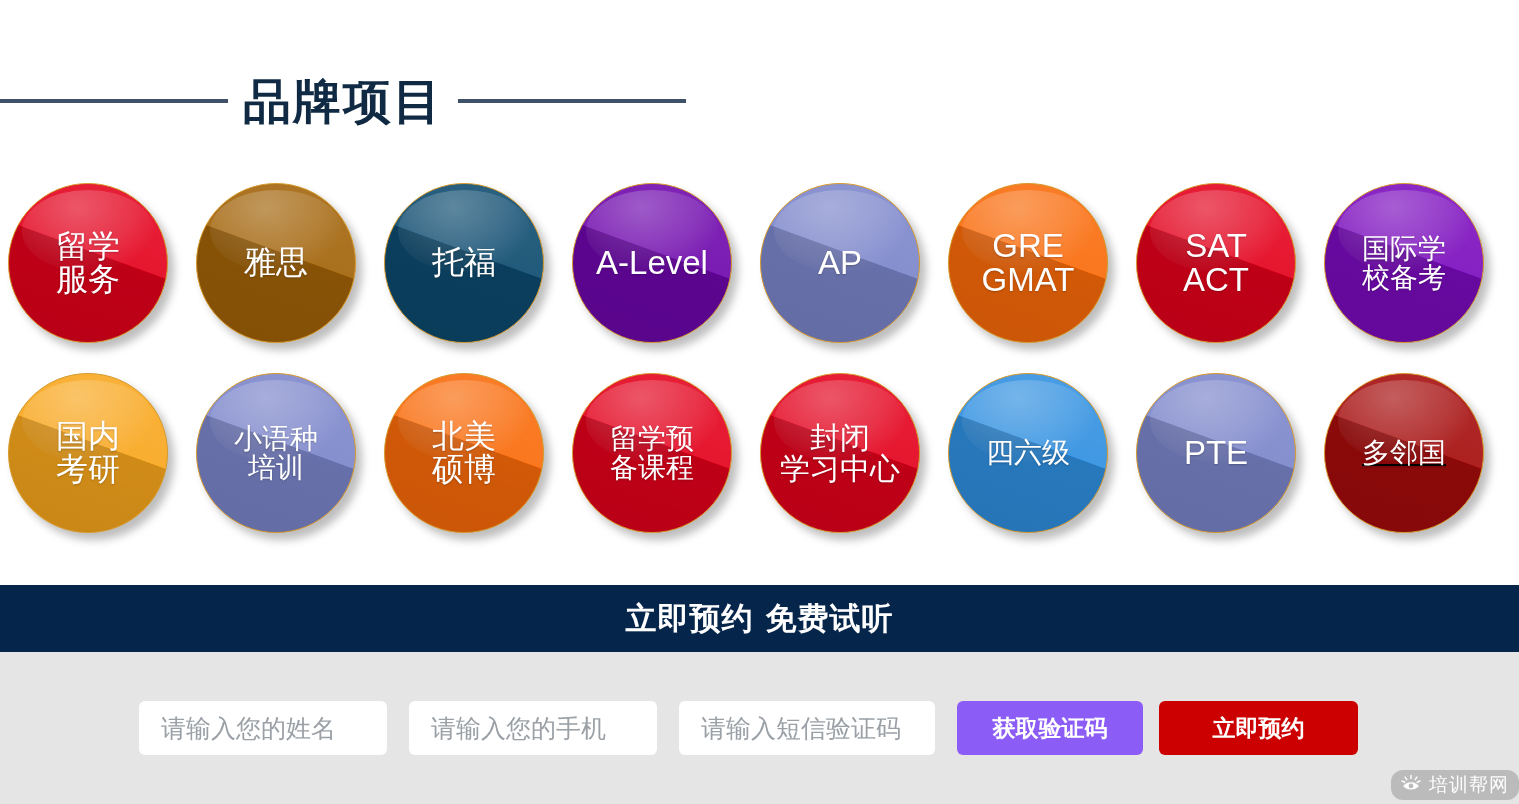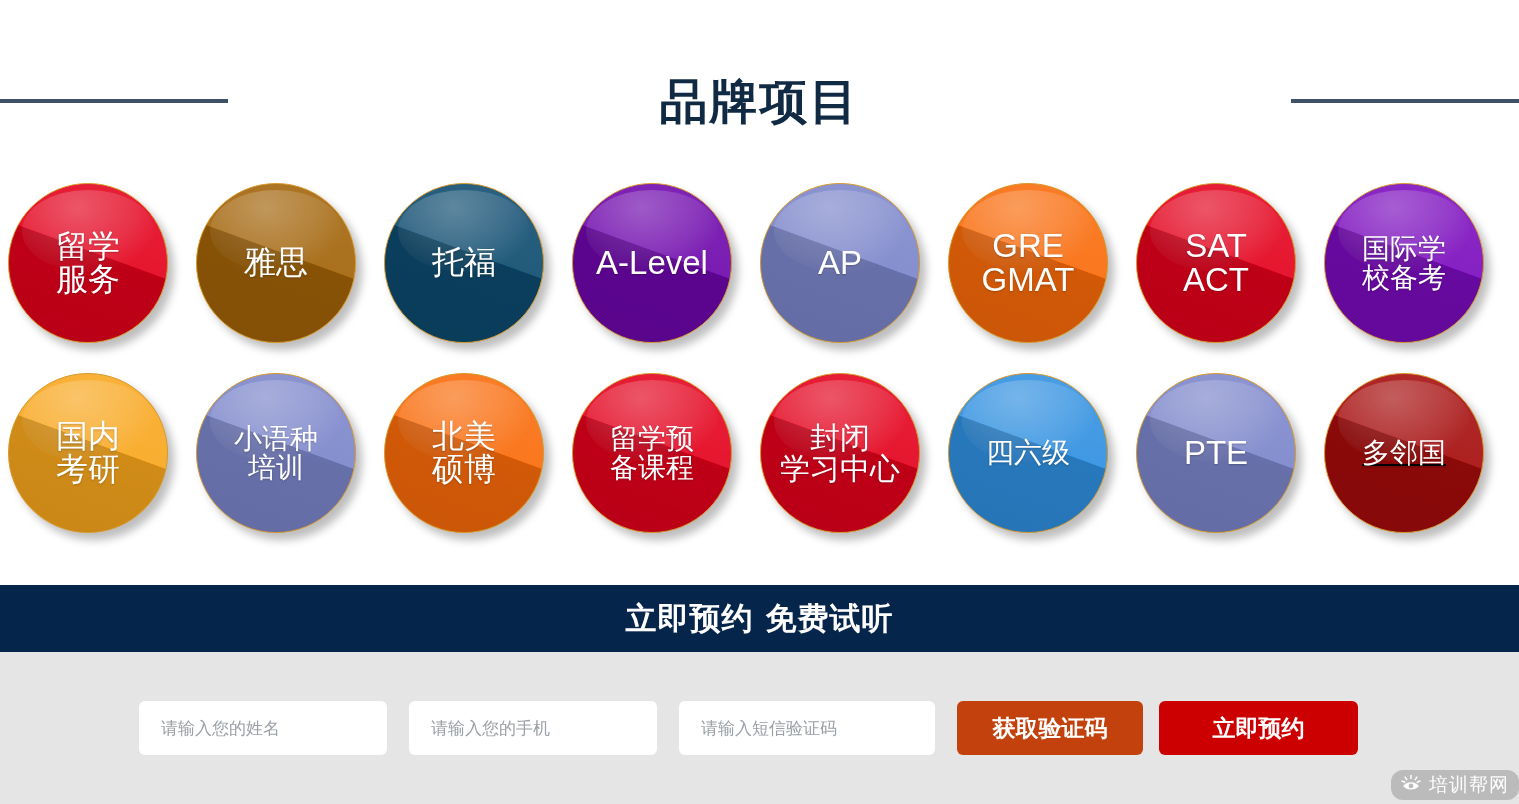--- a/index.html
+++ b/index.html
@@ -17,22 +17,22 @@
 
   
   .title-row {
     position: absolute;
     top: 62px;
     left: 0;
     width: 1519px;
     height: 78px;
     display: flex;
     align-items: center;
-    justify-content: space-between;
-    gap: 8px;
+    justify-content: flex-start;
+    gap: 15px;
   }
   .title-rule {
     width: 228px;
     height: 4px;
     background: #3f5169;
     flex: 0 0 auto;
   }
   .page-title {
     font-size: 48px;
     font-weight: bold;
@@ -162,42 +162,42 @@
     align-items: center;
     gap: 0;
   }
   .field {
     width: 248px;
     height: 54px;
     background: #ffffff;
     border: none;
     border-radius: 6px;
     outline: none;
-    font-size: 17px;
+    font-size: 25px;
     color: #555b63;
     padding: 0 22px;
     box-sizing: border-box;
     font-family: "DejaVu Sans", "Liberation Sans", sans-serif;
     margin-right: 22px;
   }
   .field::placeholder { color: #9aa0a6; opacity: 1; }
   .field.wide { width: 256px; }
   .btn {
     height: 54px;
     border: none;
     border-radius: 6px;
     color: #ffffff;
     font-size: 23px;
     font-weight: bold;
     cursor: pointer;
     font-family: "DejaVu Sans", "Liberation Sans", sans-serif;
     padding: 0 20px;
   }
   .btn-code {
-    background: #c2410c;
+    background: #8b5cf6;
     width: 186px;
     margin-right: 16px;
   }
   .btn-submit {
     background: #cc0000;
     width: 199px;
   }
 
   
   .watermark {

